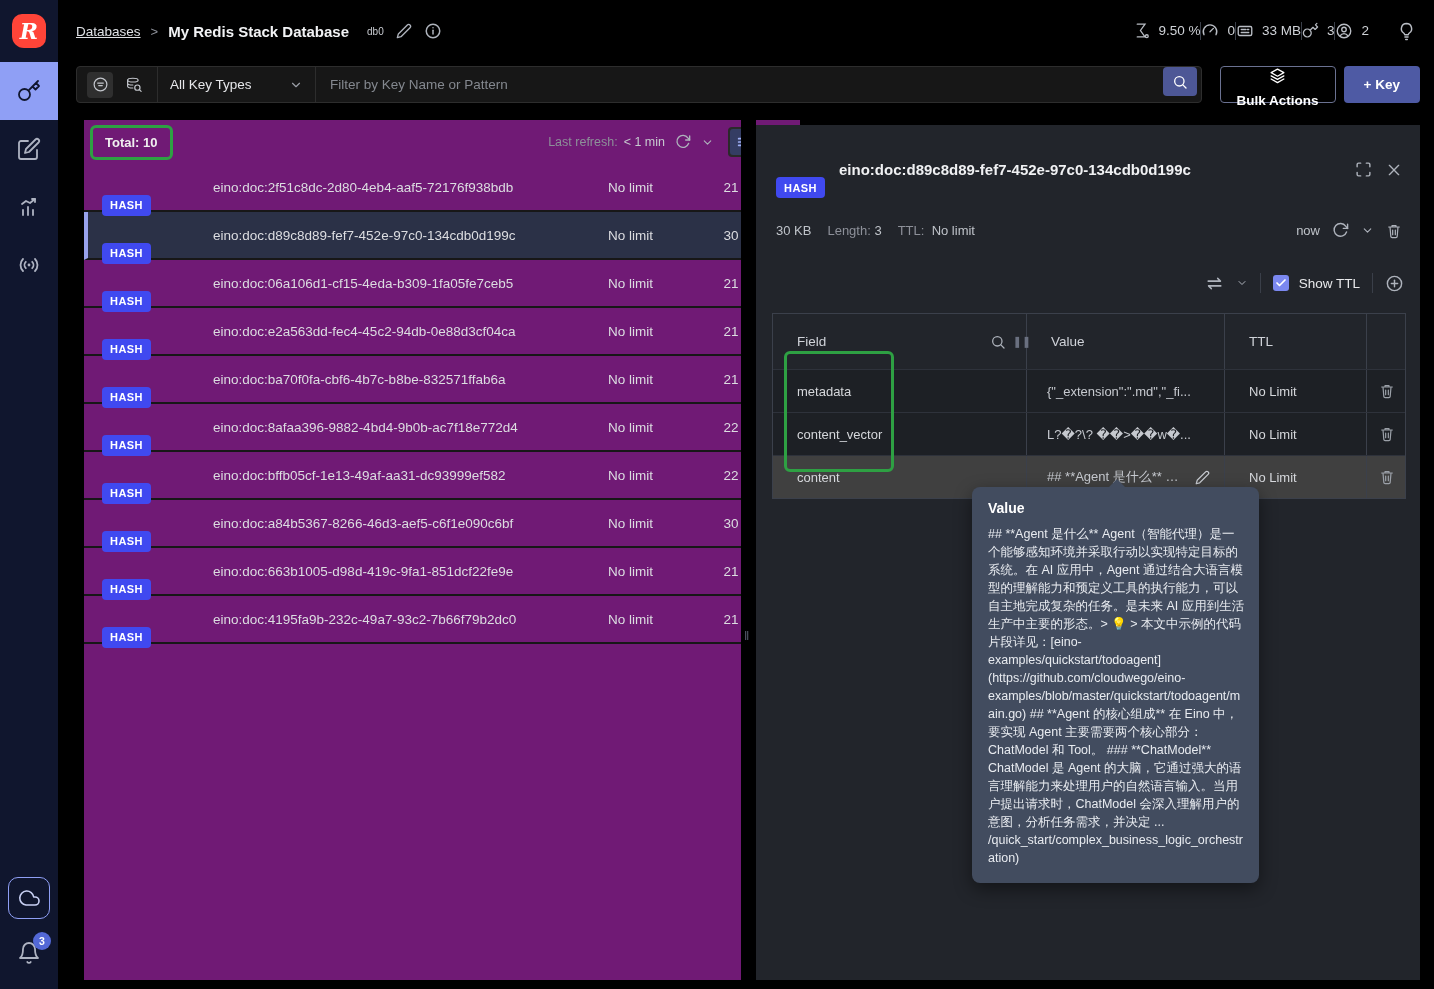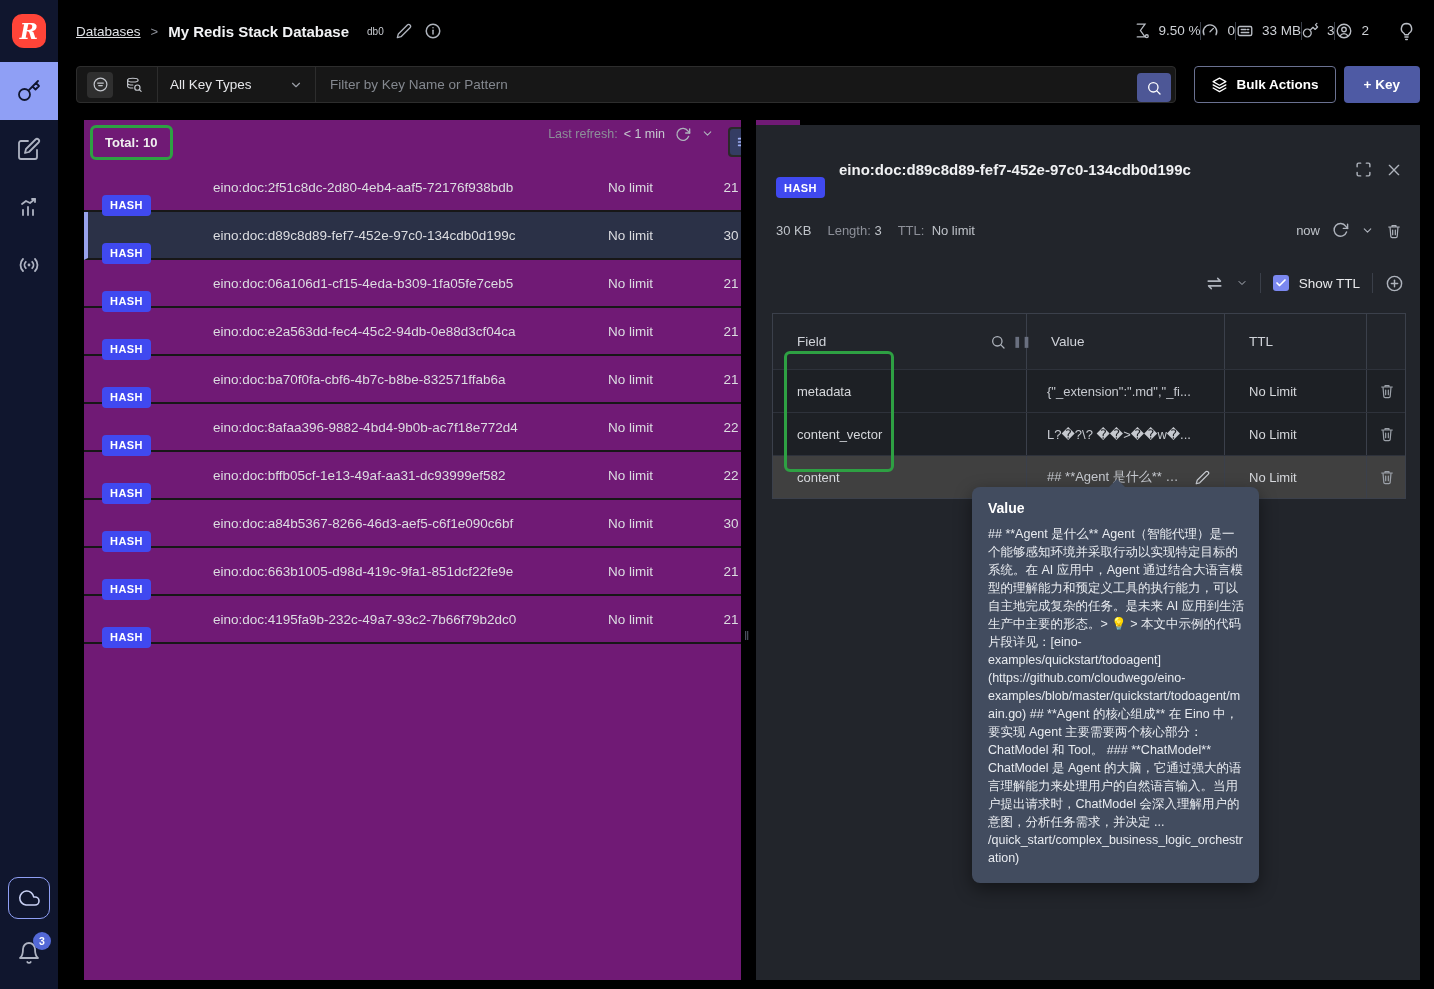--- a/index.html
+++ b/index.html
@@ -34,46 +34,46 @@
   .db-index { color:#c9ccd2; font-size:10px; margin-left:18px; }
   .hdr-ic { color:#aeb3bc; margin-left:12px; cursor:pointer; }
   .stats { margin-left:auto; display:flex; align-items:flex-start; }
   .stat { display:flex; align-items:center; gap:8px; color:#ced1d6; font-size:13.5px; }
   .stat-div { width:1px; height:18px; background:#3a3f49; }
   .stat svg { color:#b9bdc4; }
 
   
   .filter-row { position:absolute; left:76px; top:66px; right:14px; height:37px; display:flex; align-items:center; }
   .filter-box { flex:1; height:37px; background:#171717; border:1px solid #2d2d2d; border-radius:4px;
-    display:flex; align-items:flex-end; }
+    display:flex; align-items:flex-start; }
   .fb-icons { display:flex; align-items:center; gap:8px; padding:0 10px; height:100%;
     border-right:1px solid #2d2d2d; }
   .fb-iconbtn { width:26px; height:26px; border-radius:4px; display:flex; align-items:center; justify-content:center;
     color:#c3c6cc; cursor:pointer; }
   .fb-iconbtn.on { background:#2f2f2f; }
   .type-select { width:158px; height:100%; display:flex; align-items:center; justify-content:space-between;
     padding:0 12px; border-right:1px solid #2d2d2d; color:#e6e7ea; font-size:13.5px; cursor:pointer; }
   .type-select svg { color:#9a9ea6; }
   .filter-input { flex:1; height:100%; background:transparent; border:none; outline:none;
     color:#e6e7ea; font-size:13.5px; padding:0 14px; font-family:inherit; }
   .filter-input::placeholder { color:#84888f; }
   .search-btn { width:34px; height:29px; background:#4d5796; border-radius:4px; margin-right:4px;
     display:flex; align-items:center; justify-content:center; color:#fff; cursor:pointer; flex:none; }
   .bulk-btn { margin-left:18px; height:37px; padding:0 16px; background:transparent;
     border:1px solid #6a7191; border-radius:4px; color:#fff; font-weight:bold; font-size:13.5px;
-    display:flex; align-items:center; gap:9px; cursor:pointer; font-family:inherit; }
+    display:flex; align-items:center; gap:9px; cursor:pointer; font-family:inherit;flex-direction:column; }
   .addkey-btn { margin-left:8px; height:37px; padding:0 20px; background:#4e5aa4; border:none;
     border-radius:4px; color:#fff; font-weight:bold; font-size:13.5px; cursor:pointer; font-family:inherit; }
 
   
   .list-panel { position:absolute; left:84px; top:120px; width:716px; bottom:9px; background:#701a75; }
   .list-head { height:44px; display:flex; align-items:center; padding:0 12px 0 0; }
   .total-chip { margin-left:6px; border:3px solid #2ea043; border-radius:6px; padding:7px 12px;
     color:#f0f0f0; font-size:13px; font-weight:bold; }
-  .list-head-right { margin-left:auto; display:flex; align-items:flex-start; gap:10px; }
+  .list-head-right { margin-left:auto; display:flex; align-items:center; gap:10px; }
   .refresh-lbl { color:#8d9099; font-size:12.5px; }
   .refresh-val { color:#c6c9cf; font-size:12.5px; margin-left:-4px; }
   .mini-ic { color:#aeb3bc; cursor:pointer; display:flex; align-items:center; }
   .view-toggle { background:#2a2a2a; border-radius:4px; display:flex; padding:2px; margin-left:4px; }
   .vt-btn { width:28px; height:26px; border-radius:3px; display:flex; align-items:center; justify-content:center;
     color:#a7abb3; cursor:pointer; }
   .vt-btn.on { background:#343d63; color:#9fb0f5; }
   .key-rows { }
   .key-row { height:48px; display:flex; align-items:center; padding:0 20px 0 18px;
     border-bottom:2px solid #171717; cursor:pointer; }

